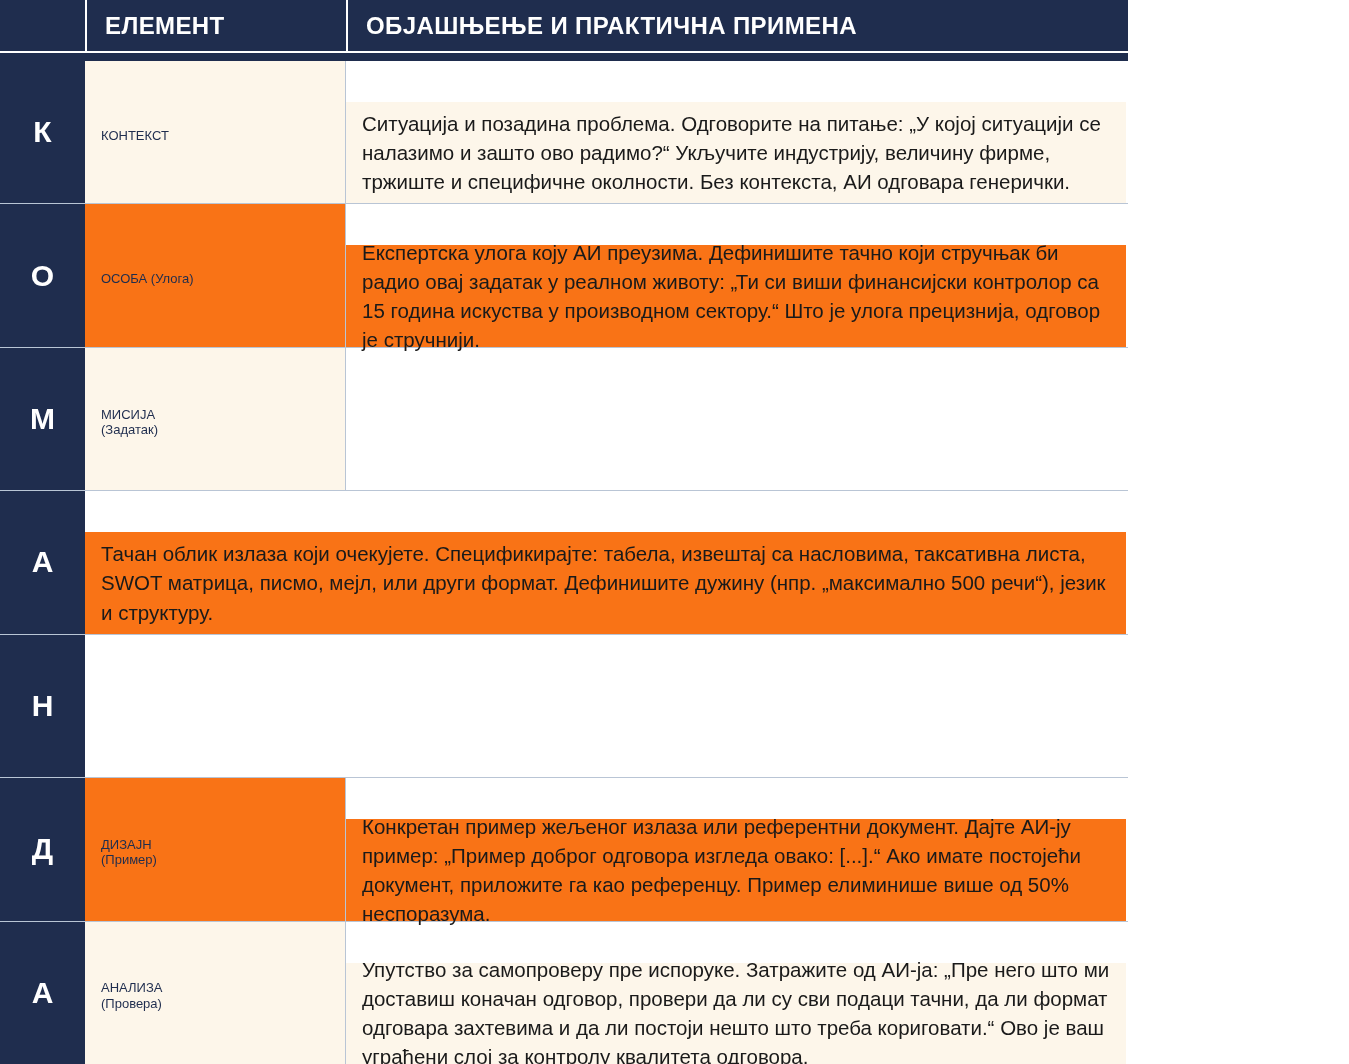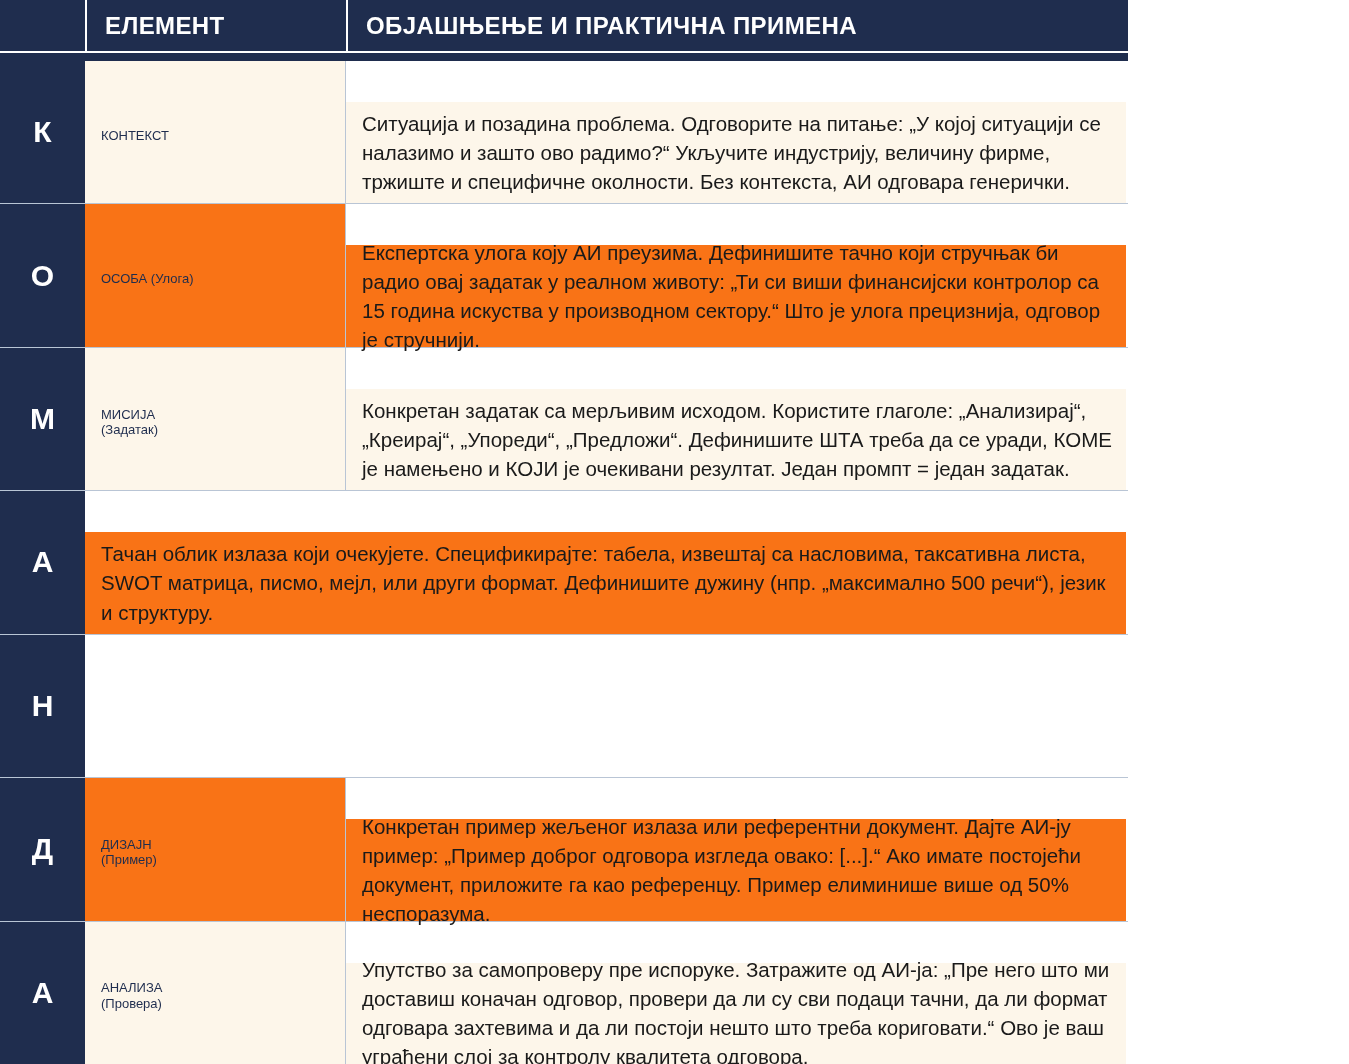--- a/index.html
+++ b/index.html
@@ -164,23 +164,20 @@
         </div>
         <div class="cell-desc">
           <span class="desc-text">Експертска улога коју АИ преузима. Дефинишите тачно који стручњак би радио овај задатак у реалном животу: „Ти си виши финансијски контролор са 15 година искуства у производном сектору.“ Што је улога прецизнија, одговор је стручнији.</span>
         </div>
       </div>
       <div class="data-row row-cream">
         <div class="cell-letter">М</div>
         <div class="cell-name">
           <span class="name-text">МИСИЈА<br>(Задатак)</span>
         </div>
-        <div class="cell-desc">
-          <span class="desc-text">Конкретан задатак са мерљивим исходом. Користите глаголе: „Анализирај“, „Креирај“, „Упореди“, „Предложи“. Дефинишите ШТА треба да се уради, КОМЕ је намењено и КОЈИ је очекивани резултат. Један промпт = један задатак.</span>
-        </div>
       </div>
       <div class="data-row row-white">
         <div class="cell-letter">А</div>
         <div class="cell-desc">
           <span class="desc-text">Тачан облик излаза који очекујете. Спецификирајте: табела, извештај са насловима, таксативна листа, SWOT матрица, писмо, мејл, или други формат. Дефинишите дужину (нпр. „максимално 500 речи“), језик и структуру.</span>
         </div>
       </div>
       <div class="data-row row-cream">
         <div class="cell-letter">Н</div>
       </div>

